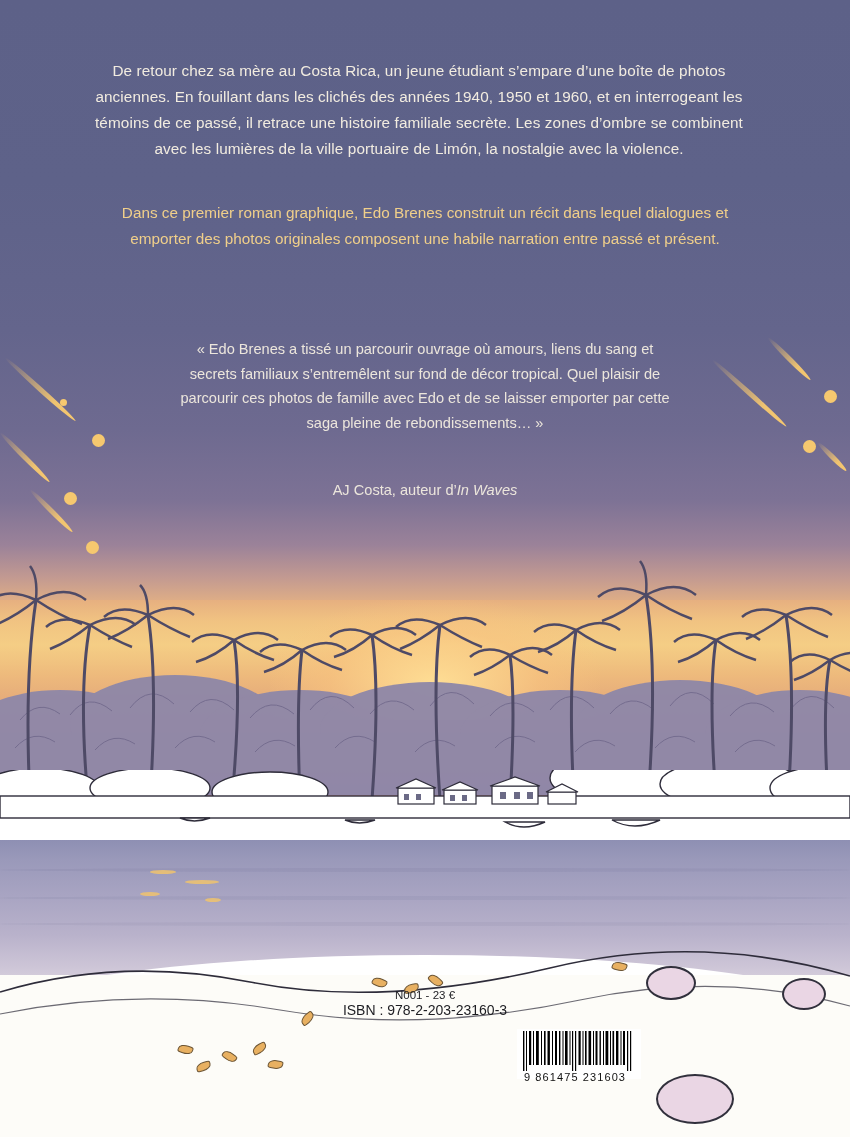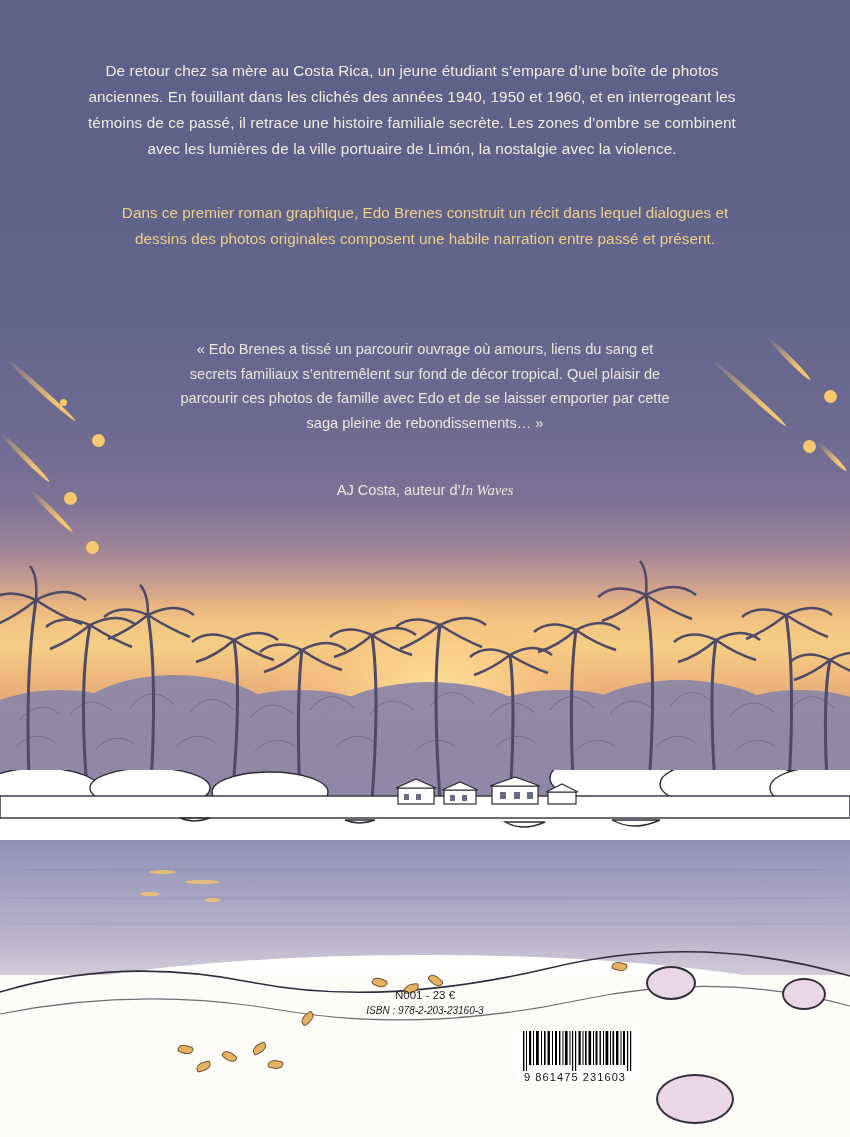--- a/index.html
+++ b/index.html
@@ -85,21 +85,21 @@
 
   
   .text-layer {
     position: absolute;
     left: 0; top: 0;
     width: 850px;
     height: 700px;
   }
   .blurb {
     position: absolute;
-    left: 72px;
+    left: 79px;
     top: 58px;
     width: 680px;
     text-align: center;
     color: #f2ece0;
     font-size: 15.3px;
     line-height: 26px;
     letter-spacing: 0.1px;
   }
   .pitch {
     position: absolute;
@@ -123,21 +123,21 @@
   }
   .quote-attrib {
     position: absolute;
     left: 175px;
     top: 482px;
     width: 500px;
     text-align: center;
     color: #ece6dc;
     font-size: 14.6px;
   }
-  .quote-attrib i { font-style: italic; font-family: Liberation Serif, serif; }
+  .quote-attrib i { font-style: italic; }
 
   
   .sea {
     position: absolute;
     left: 0; top: 840px;
     width: 850px;
     height: 160px;
     background: linear-gradient(to bottom,
       #8e8fb3 0px,
       #9a99ba 20px,
@@ -204,24 +204,23 @@
     text-align: center;
   }
   .price-line {
     font-family: "Liberation Sans", sans-serif;
     font-size: 11.5px;
     color: #1d1d22;
     line-height: 15px;
   }
   .isbn-line {
     font-family: "Liberation Sans", sans-serif;
-    font-size: 10px;
+    font-size: 14px;
     color: #1d1d22;
     line-height: 15px;
-    font-style: italic;
   }
   .barcode-wrap {
     position: absolute;
     left: 517px;
     top: 1029px;
     width: 116px;
     height: 48px;
     background: #ffffff;
     padding: 2px 4px 0 4px;
   }
@@ -278,21 +277,21 @@
   <div class="streak tail" style="left:712px; top:357px; width:100px; transform: rotate(42deg);"></div>
   <div class="streak head" style="left:803px; top:440px;"></div>
 
   <div class="streak tail" style="left:768px; top:335px; width:60px; transform: rotate(45deg);"></div>
   <div class="streak head" style="left:824px; top:390px;"></div>
 
   <div class="streak tail" style="left:818px; top:440px; width:40px; transform: rotate(45deg);"></div>
 
   <div class="text-layer">
     <div class="blurb">De retour chez sa mère au Costa Rica, un jeune étudiant s’empare d’une boîte de photos anciennes. En fouillant dans les clichés des années 1940, 1950 et 1960, et en interrogeant les témoins de ce passé, il retrace une histoire familiale secrète. Les zones d’ombre se combinent avec les lumières de la ville portuaire de Limón, la nostalgie avec la violence.</div>
-    <div class="pitch">Dans ce premier roman graphique, Edo Brenes construit un récit dans lequel dialogues et dessins des photos originales composent une habile narration entre passé et présent.</div>
+    <div class="pitch">Dans ce premier roman graphique, Edo Brenes construit un récit dans lequel dialogues et emporter des photos originales composent une habile narration entre passé et présent.</div>
     <div class="quote">« Edo Brenes a tissé un parcourir ouvrage où amours, liens du sang et secrets familiaux s’entremêlent sur fond de décor tropical. Quel plaisir de parcourir ces photos de famille avec Edo et de se laisser emporter par cette saga pleine de rebondissements… »</div>
     <div class="quote-attrib"><span>AJ Costa, auteur d’</span><i>In Waves</i></div>
   </div>
 
   <svg class="jungle" viewBox="0 0 850 320" preserveAspectRatio="none">
 
     <g fill="#8e87a8" stroke="none" opacity="0.95">
       <ellipse cx="60" cy="215" rx="95" ry="45"></ellipse>
       <ellipse cx="175" cy="205" rx="105" ry="50"></ellipse>
       <ellipse cx="300" cy="215" rx="100" ry="45"></ellipse>

